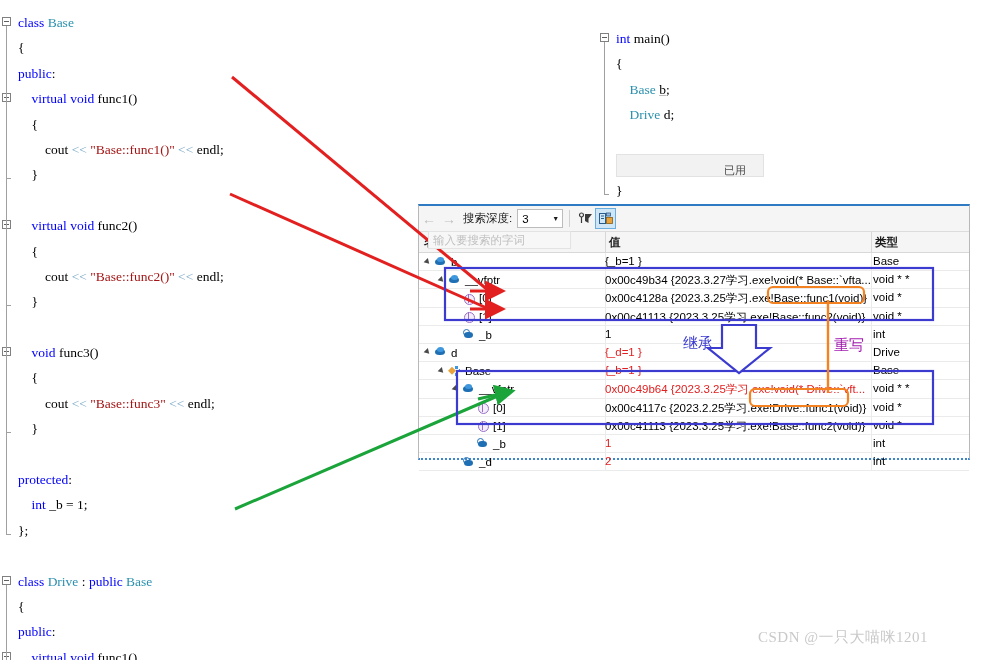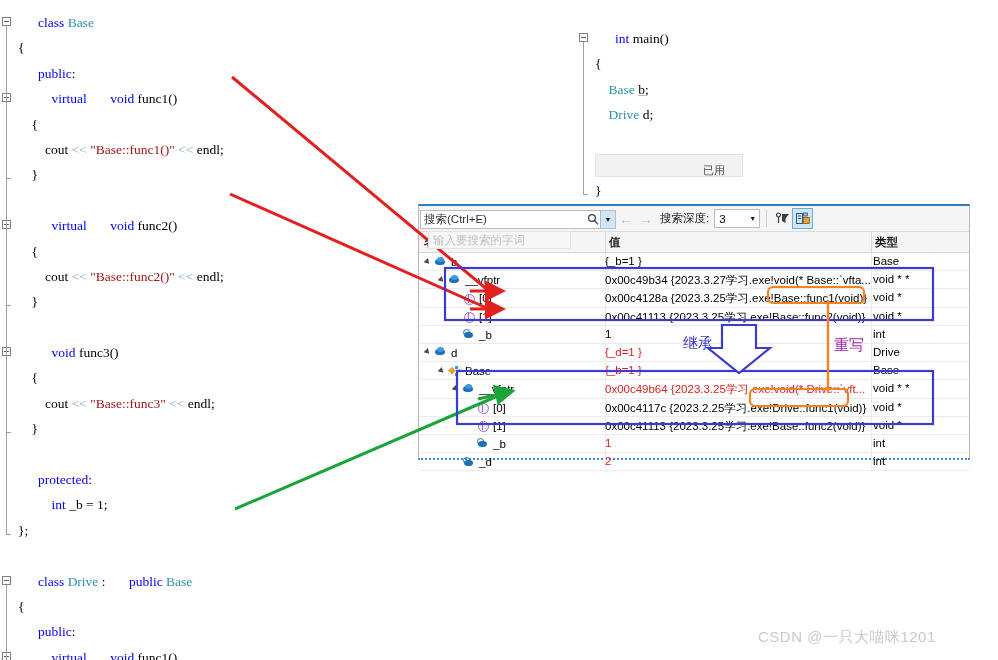--- a/index.html
+++ b/index.html
@@ -12,24 +12,24 @@
   
   .code-pane{
     position:absolute;
     font-family:"Liberation Serif", serif;
     font-size:13.5px;
     line-height:25.4px;
     white-space:pre;
     color:#000000;
   }
   #code-left{ left:18px; top:10px; width:400px;}
-  #code-right{ left:595px; top:26px; width:240px;}
+  #code-right{ left:616px; top:26px; width:240px;}
 
   .ln{position:relative;height:25.4px;white-space:pre;}
-  .kw{color:#0000ff;margin-left:20px;}
+  .kw{color:#0000ff;}
   .ty{color:#2b91af;}
   .st{color:#a31515;}
   .op{color:#7aa9c7;}
   .pl{color:#000000;}
   .pp{color:#8b2fa8;}
   .undl{text-decoration:underline;text-decoration-color:#b9b9b9;}
 
   
   .fold{
     position:absolute;left:-16px;top:7px;
@@ -176,44 +176,34 @@
       linear-gradient(#3f97dd,#3f97dd) 0 7px/3px 3px no-repeat,
       linear-gradient(#3f97dd,#3f97dd) 4px 3px/3px 3px no-repeat;
   }
   .nm{margin-left:1px;}
 
   
   #overlay{position:absolute;left:0;top:0;width:998px;height:660px;pointer-events:none;}
 
   .watermark{
     position:absolute;left:758px;top:628px;
-    color:#c9c9c9;font-size:15px;font-family:Liberation Sans, sans-serif;
+    color:#c9c9c9;font-size:15px;font-family:Liberation Serif, serif;
     letter-spacing:0.5px;
   }
 </style>
 </head>
 <body>
 
 <div class="code-pane" id="code-left"><div class="ln"><span class="kw">class </span><span class="ty">Base</span><div class="fold"></div></div><div class="ln"><span class="pl">{</span></div><div class="ln"><span class="kw">public</span><span class="pl">:</span></div><div class="ln"><span class="pl">    </span><span class="kw">virtual</span><span class="pl"> </span><span class="kw">void</span><span class="pl"> func1()</span><div class="fold"></div></div><div class="ln"><span class="pl">    {</span></div><div class="ln"><span class="pl">        cout </span><span class="op">&lt;&lt;</span><span class="pl"> </span><span class="st">"Base::func1()"</span><span class="pl"> </span><span class="op">&lt;&lt;</span><span class="pl"> endl;</span></div><div class="ln"><span class="pl">    }</span></div><div class="ln"><span class="pl"></span></div><div class="ln"><span class="pl">    </span><span class="kw">virtual</span><span class="pl"> </span><span class="kw">void</span><span class="pl"> func2()</span><div class="fold"></div></div><div class="ln"><span class="pl">    {</span></div><div class="ln"><span class="pl">        cout </span><span class="op">&lt;&lt;</span><span class="pl"> </span><span class="st">"Base::func2()"</span><span class="pl"> </span><span class="op">&lt;&lt;</span><span class="pl"> endl;</span></div><div class="ln"><span class="pl">    }</span></div><div class="ln"><span class="pl"></span></div><div class="ln"><span class="pl">    </span><span class="kw">void</span><span class="pl"> func3()</span><div class="fold"></div></div><div class="ln"><span class="pl">    {</span></div><div class="ln"><span class="pl">        cout </span><span class="op">&lt;&lt;</span><span class="pl"> </span><span class="st">"Base::func3"</span><span class="pl"> </span><span class="op">&lt;&lt;</span><span class="pl"> endl;</span></div><div class="ln"><span class="pl">    }</span></div><div class="ln"><span class="pl"></span></div><div class="ln"><span class="kw">protected</span><span class="pl">:</span></div><div class="ln"><span class="pl">    </span><span class="kw">int</span><span class="pl"> _b = 1;</span></div><div class="ln"><span class="pl">};</span></div><div class="ln"><span class="pl"></span></div><div class="ln"><span class="kw">class </span><span class="ty">Drive</span><span class="pl"> : </span><span class="kw">public</span><span class="pl"> </span><span class="ty">Base</span><div class="fold"></div></div><div class="ln"><span class="pl">{</span></div><div class="ln"><span class="kw">public</span><span class="pl">:</span></div><div class="ln"><span class="pl">    </span><span class="kw">virtual</span><span class="pl"> </span><span class="kw">void</span><span class="pl"> func1()</span><div class="fold"></div></div><div class="vline" style="top: 16px; height: 508px;"></div><div class="vend" style="top: 524px;"></div><div class="vline" style="top: 92.2px; height: 76.2px;"></div><div class="vend" style="top: 168.4px;"></div><div class="vline" style="top: 219.2px; height: 76.2px;"></div><div class="vend" style="top: 295.4px;"></div><div class="vline" style="top: 346.2px; height: 76.2px;"></div><div class="vend" style="top: 422.4px;"></div><div class="vline" style="top: 574.8px; height: 228.6px;"></div></div>
 
 <div class="code-pane" id="code-right"><div class="ln"><span class="kw">int</span><span class="pl"> </span><span class="pl">main</span><span class="pl">()</span><div class="fold"></div></div><div class="ln"><span class="pl">{</span></div><div class="ln"><span class="pl">    </span><span class="ty">Base</span><span class="pl"> </span><span class="undl">b</span><span class="pl">;</span></div><div class="ln"><span class="pl">    </span><span class="ty">Drive</span><span class="pl"> d;</span></div><div class="ln"><span class="pl"></span></div><div class="ln"><span class="pl">    </span><span class="pp">return</span><span class="pl"> 0;</span></div><div class="ln"><span class="pl">}</span></div><div class="vline" style="top: 16px; height: 152.4px;"></div><div class="vend" style="top: 168.4px;"></div><div class="curline" style="top: 128px;"></div><div style="position: absolute; left: 108px; color: rgb(74, 74, 74); font-size: 11px; font-family: &quot;Liberation Sans&quot;, sans-serif; top: 132px;">已用</div></div>
 
 <div id="watch-panel">
 
   <div class="wtoolbar">
-    <div class="searchbox">
-      <div class="ph">搜索(Ctrl+E)</div>
-      <div class="magnifier">
-        <svg width="12" height="12" viewBox="0 0 12 12">
-            <circle cx="5" cy="5" r="3.4" fill="none" stroke="#3a3a3a" stroke-width="1.2"></circle>
-            <line x1="7.4" y1="7.4" x2="11" y2="11.4" stroke="#3a3a3a" stroke-width="1.4"></line>
-          </svg>
-      </div>
-      <div class="searchdrop">▼</div>
-    </div>
     <div class="navarrow">←</div>
     <div class="navarrow">→</div>
     <div class="depthlbl">搜索深度:</div>
     <div class="depthbox">
       <div class="dv">3</div>
       <div class="dd">▼</div>
     </div>
     <div class="tbsep"></div>
     <div class="tbicon">
       <svg width="15" height="15" viewBox="0 0 15 15">

